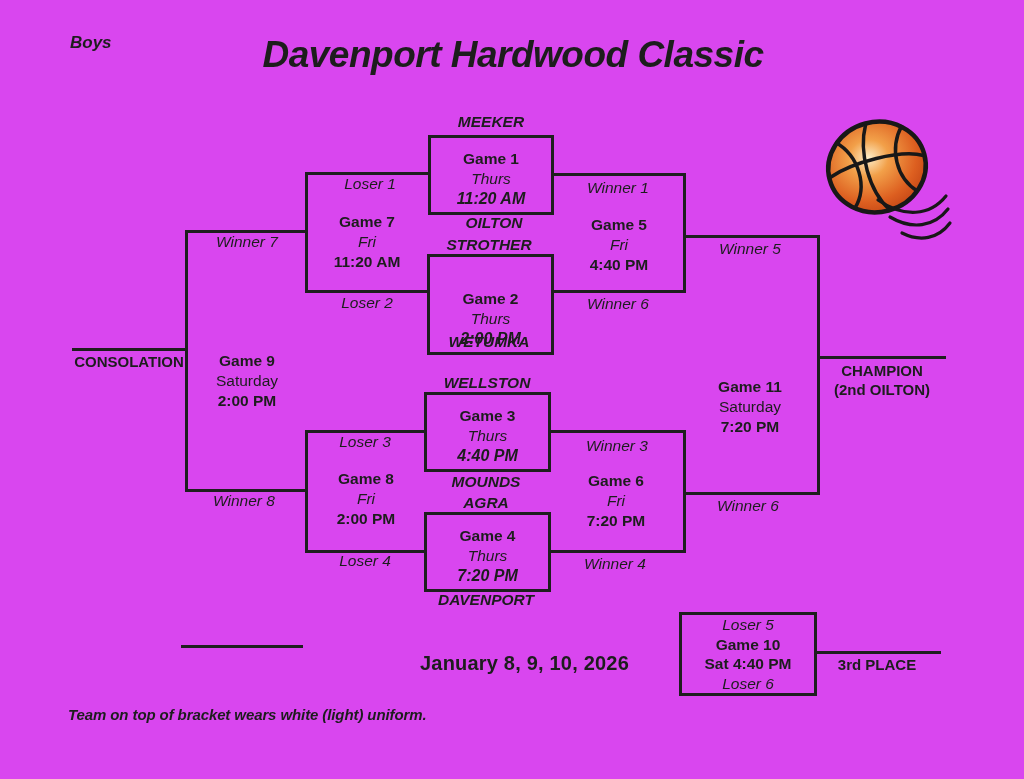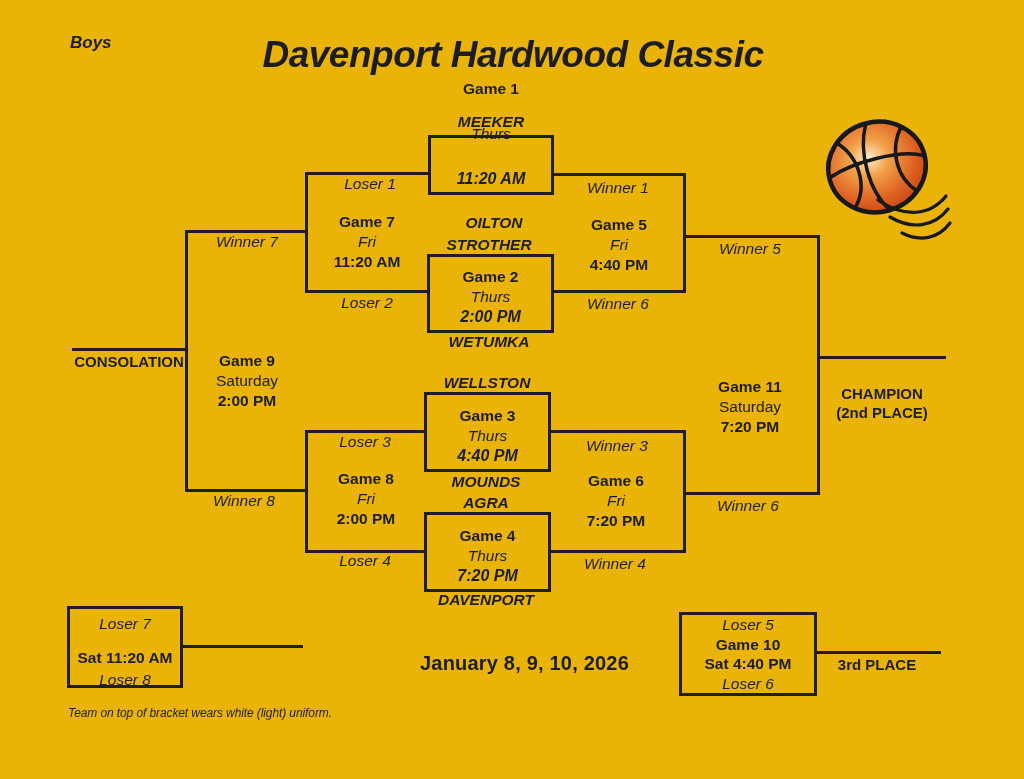--- a/index.html
+++ b/index.html
@@ -1,18 +1,18 @@
 <!DOCTYPE html>
 <html><head>
 <meta charset="utf-8">
 <style>
   html,body{margin:0;padding:0;background:#dedede;}
   #page{
     position:relative;width:1024px;height:779px;margin:0 auto;
-    background:#eab308;overflow:hidden;
+    background:#d946ef;overflow:hidden;
     font-family:"Liberation Sans", sans-serif;color:#1d1d1d;
   }
   .txt{position:absolute;white-space:nowrap;}
   .line{position:absolute;background:#1e1e1e;}
   .line.h{height:3px;}
   .line.v{width:3px;}
   .box{position:absolute;border:3px solid #1e1e1e;box-sizing:border-box;background:transparent;}
   .title{font-size:37px;font-weight:bold;font-style:italic;width:560px;text-align:center;letter-spacing:-.5px;}
   .division{font-size:17px;font-weight:bold;font-style:italic;}
   .team{font-size:15.5px;font-weight:bold;font-style:italic;width:160px;text-align:center;}
@@ -21,21 +21,21 @@
   .g-label{font-weight:bold;}
   .g-day-i{font-style:italic;}
   .g-time-b{font-weight:bold;}
   .g-time-bi{font-weight:bold;font-style:italic;font-size:16px;}
   .gamebox{display:flex;flex-direction:column;justify-content:flex-end;align-items:center;
     padding-bottom:3px;line-height:20px;font-size:15.5px;text-align:center;}
   .g10box{display:flex;flex-direction:column;justify-content:center;align-items:center;
     line-height:19.5px;font-size:15.5px;text-align:center;}
   .caps{font-size:15px;font-weight:bold;text-align:center;}
   .date{font-size:20px;font-weight:600;width:175px;text-align:center;letter-spacing:.2px;}
-  .footnote{font-size:12px;font-weight:normal;font-style:italic;letter-spacing:-.1px;}
+  .footnote{font-size:15px;font-weight:bold;font-style:italic;letter-spacing:-.1px;}
   .inbox{position:absolute;width:100%;text-align:center;font-size:15.5px;}
 </style>
 </head>
 <body>
 
 <div id="page">
 
   <div class="txt division" style="left:70px;top:33px;">Boys</div>
   <div class="txt title" style="left:233px;top:34px;">Davenport Hardwood Classic</div>
 
@@ -79,26 +79,26 @@
   <div class="line h" style="left:683px;top:235px;width:137px;"></div>
   <div class="line v" style="left:817px;top:235px;height:260px;"></div>
   <div class="line h" style="left:683px;top:492px;width:137px;"></div>
   <div class="line h" style="left:550px;top:430px;width:136px;"></div>
   <div class="line v" style="left:683px;top:430px;height:123px;"></div>
   <div class="line h" style="left:550px;top:550px;width:136px;"></div>
   <div class="line h" style="left:817px;top:356px;width:129px;"></div>
   <div class="line h" style="left:814px;top:651px;width:127px;"></div>
   <div class="line h" style="left:181px;top:645px;width:122px;"></div>
 
-  <div class="box gamebox" style="left:428px;top:135px;width:126px;height:60px;gap:25px;">
+  <div class="box gamebox" style="left:428px;top:135px;width:126px;height:80px;">
     <div class="g-label">Game 1</div>
     <div class="g-day-i">Thurs</div>
     <div class="g-time-bi">11:20 AM</div>
   </div>
-  <div class="box gamebox" style="left:427px;top:254px;width:127px;height:79px;">
+  <div class="box gamebox" style="left:427px;top:254px;width:127px;height:101px;">
     <div class="g-label">Game 2</div>
     <div class="g-day-i">Thurs</div>
     <div class="g-time-bi">2:00 PM</div>
   </div>
   <div class="box gamebox" style="left:424px;top:392px;width:127px;height:80px;">
     <div class="g-label">Game 3</div>
     <div class="g-day-i">Thurs</div>
     <div class="g-time-bi">4:40 PM</div>
   </div>
   <div class="box gamebox" style="left:424px;top:512px;width:127px;height:80px;">
@@ -154,35 +154,30 @@
     <div>Saturday</div>
     <div class="g-time-b">2:00 PM</div>
   </div>
   <div class="gblock" style="left:680px;top:356px;margin-top:21px;">
     <div class="g-label">Game 11</div>
     <div>Saturday</div>
     <div class="g-time-b">7:20 PM</div>
   </div>
 
   <div class="txt caps" style="left:58px;top:353px;width:142px;">CONSOLATION</div>
-  <div class="txt caps" style="left:812px;top:361px;width:140px;line-height:19px;margin-top:23px;">
+  <div class="txt caps" style="left:812px;top:361px;width:140px;line-height:19px;">
     <div>CHAMPION</div>
-    <div>(2nd PLACE)</div>
+    <div>(2nd OILTON)</div>
   </div>
   <div class="txt caps" style="left:807px;top:656px;width:140px;">3rd PLACE</div>
 
   <div class="box g10box" style="left:679px;top:612px;width:138px;height:84px;">
     <div class="g-day-i">Loser 5</div>
     <div class="g-label">Game 10</div>
     <div class="g-time-b">Sat 4:40 PM</div>
     <div class="g-day-i">Loser 6</div>
   </div>
 
-  <div class="box" style="left:67px;top:606px;width:116px;height:82px;">
-    <div class="inbox g-day-i" style="top:6px;">Loser 7</div>
-    <div class="inbox g-time-b" style="top:40px;">Sat 11:20 AM</div>
-    <div class="inbox g-day-i" style="top:62px;">Loser 8</div>
-  </div>
 
   <div class="txt date" style="left:420px;top:652px;">January 8, 9, 10, 2026</div>
   <div class="txt footnote" style="left:68px;top:706px;">Team on top of bracket wears white (light) uniform.</div>
 
 </div>
 
 </body></html>

